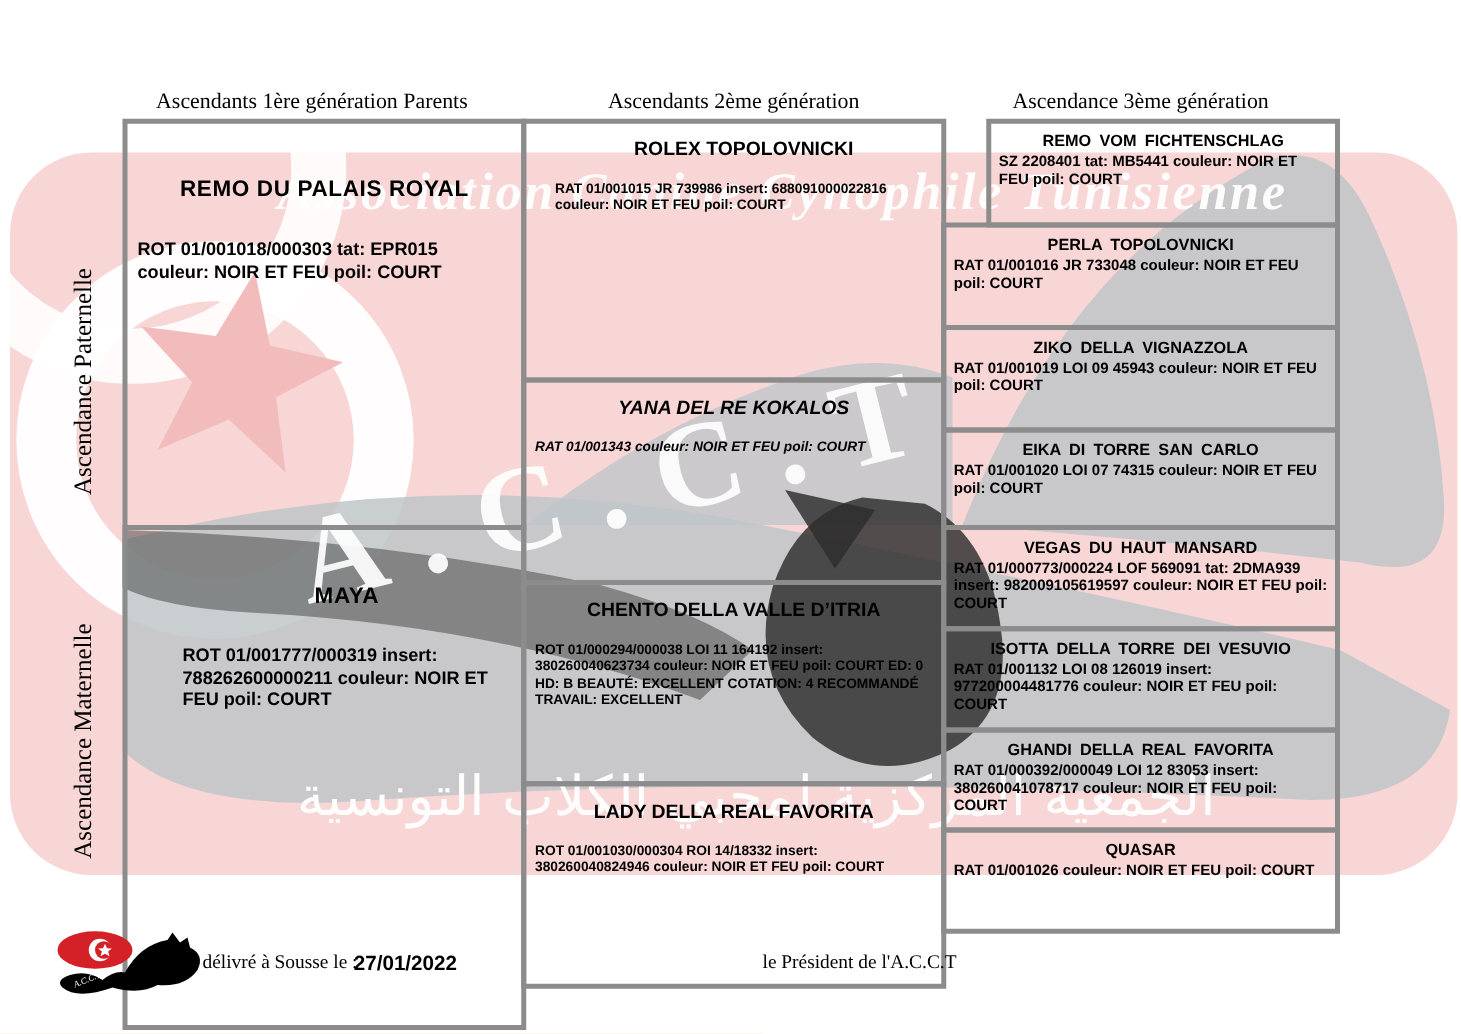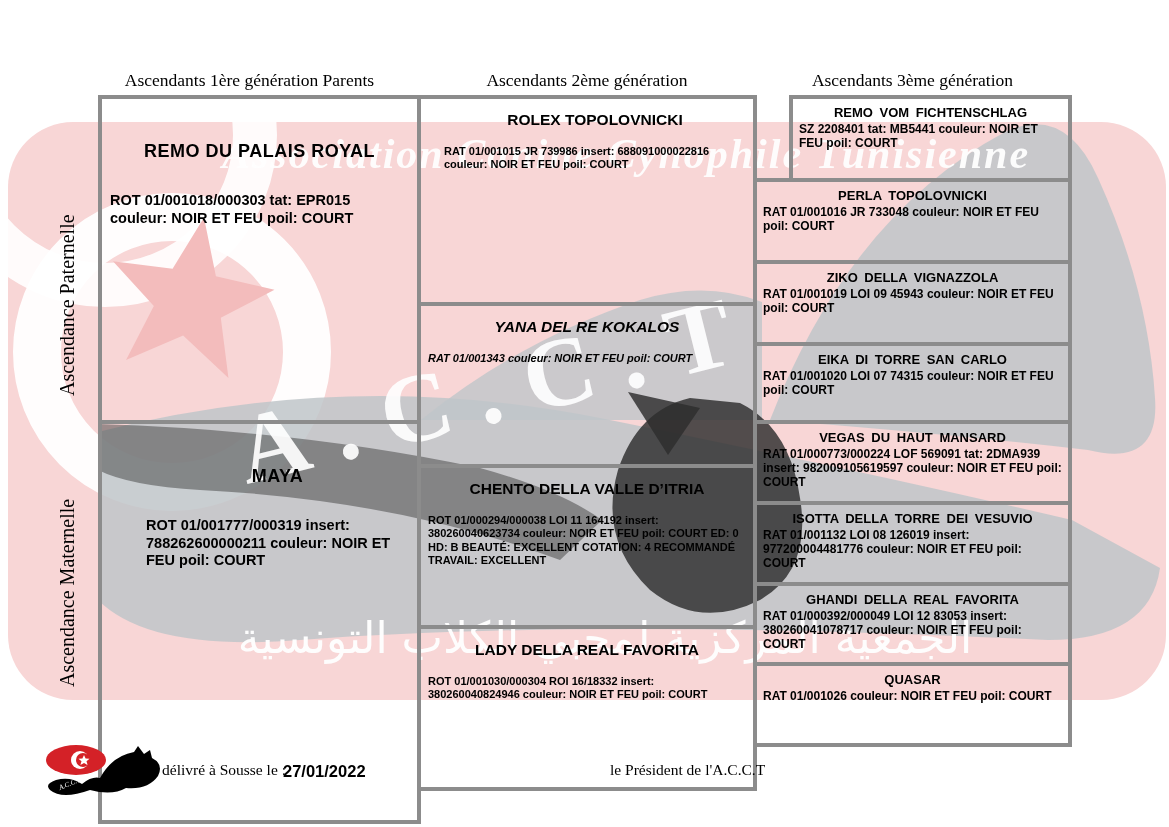--- a/index.html
+++ b/index.html
@@ -94,21 +94,21 @@
   <path fill="#2d2d2d" opacity="0.82" d="M 690,398 Q 638,410 618,470 Q 598,540 650,590 Q 700,630 760,600 Q 812,570 800,498 Q 790,428 740,403 Z"></path>
   <polygon fill="#2d2d2d" opacity="0.82" points="628,392 668,455 700,408"></polygon>
 </svg>
 
 <div class="wm-org">Association Canine Cynophile Tunisienne</div>
 <div class="wm-acct">A.C.C.T</div>
 <div class="wm-arabic">الجمعية المركزية لمحبي الكلاب التونسية</div>
 
 <div class="hdr" id="hdr1">Ascendants 1ère génération  Parents</div>
 <div class="hdr" id="hdr2">Ascendants 2ème génération</div>
-<div class="hdr" id="hdr3">Ascendants 3ème génération</div>
+<div class="hdr" id="hdr3">Ascendance 3ème génération</div>
 
 <div class="side-label" id="side-pat">Ascendance Paternelle</div>
 <div class="side-label" id="side-mat">Ascendance Maternelle</div>
 
 <div class="col" id="col1">
   <div class="cell">
     <div class="dog-name">REMO DU PALAIS ROYAL</div>
     <div class="dog-details">ROT 01/001018/000303 tat: EPR015 couleur: NOIR ET FEU poil: COURT</div>
   </div>
   <div class="cell">
@@ -125,21 +125,21 @@
   <div class="cell c2">
     <div class="dog-name">YANA DEL RE KOKALOS</div>
     <div class="dog-details">RAT 01/001343 couleur: NOIR ET FEU poil: COURT</div>
   </div>
   <div class="cell c3">
     <div class="dog-name">CHENTO DELLA VALLE D’ITRIA</div>
     <div class="dog-details">ROT 01/000294/000038 LOI 11 164192 insert: 380260040623734 couleur: NOIR ET FEU poil: COURT ED: 0 HD: B BEAUTÉ: EXCELLENT COTATION: 4 RECOMMANDÉ TRAVAIL: EXCELLENT</div>
   </div>
   <div class="cell c4">
     <div class="dog-name">LADY DELLA REAL FAVORITA</div>
-    <div class="dog-details">ROT 01/001030/000304 ROI 16/18332 insert: 380260040824946 couleur: NOIR ET FEU poil: COURT</div>
+    <div class="dog-details">ROT 01/001030/000304 ROI 14/18332 insert: 380260040824946 couleur: NOIR ET FEU poil: COURT</div>
   </div>
 </div>
 
 <div class="col" id="col3">
   <div class="cell c1">
     <div class="dog-name">REMO VOM FICHTENSCHLAG</div>
     <div class="dog-details">SZ 2208401 tat: MB5441 couleur: NOIR ET FEU poil: COURT</div>
   </div>
   <div class="cell c2">
     <div class="dog-name">PERLA TOPOLOVNICKI</div>

